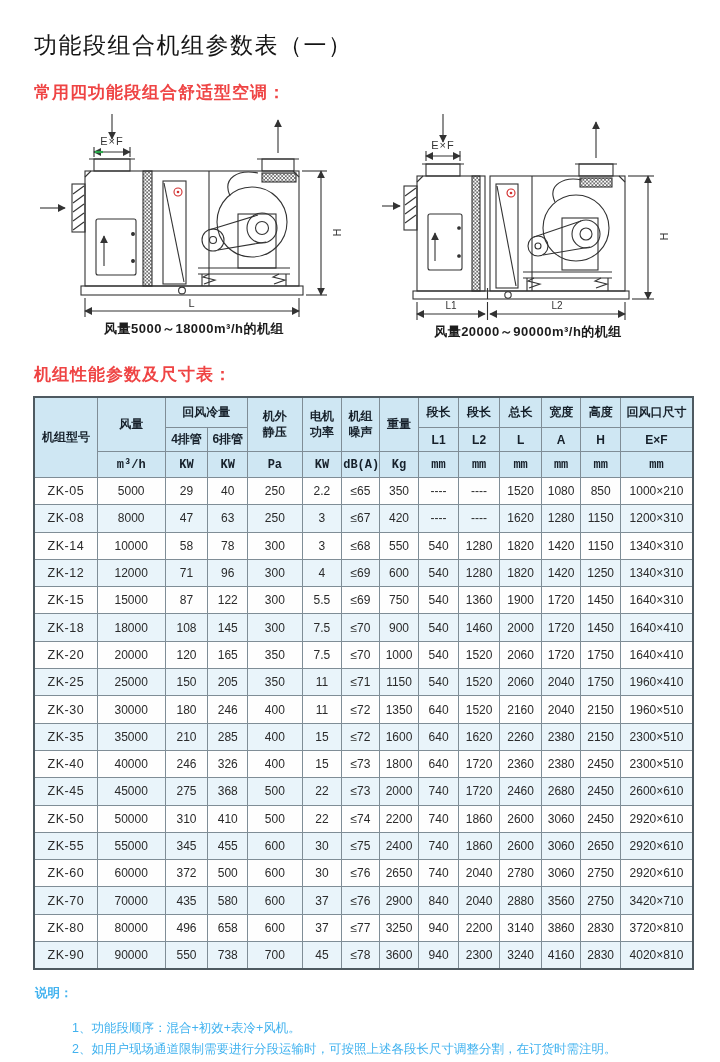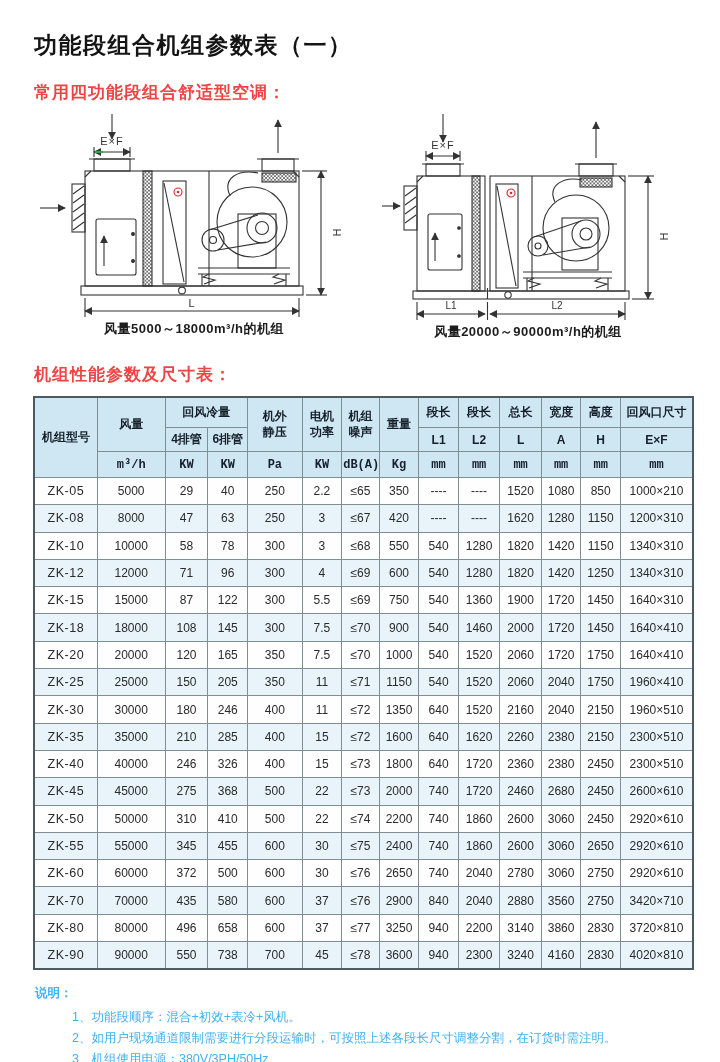--- a/index.html
+++ b/index.html
@@ -3,21 +3,21 @@
 <meta charset="utf-8">
 <style>
   html,body{margin:0;padding:0;}
   body{
     width:720px;height:1062px;background:#ffffff;overflow:hidden;
     font-family:"Liberation Sans","DejaVu Sans",sans-serif;color:#222;
     position:relative;
   }
   .page{padding:24px 28px 0 32px;}
   .page-title{
-    font-size:23px;font-weight:700;color:#141414;letter-spacing:1.5px;
+    font-size:23px;font-weight:400;color:#141414;letter-spacing:1.5px;
     margin:6px 0 0 2px;
   }
   .green-heading{
     font-size:17px;font-weight:800;color:#ef4444;letter-spacing:1px;
     margin:20px 0 2px 2px;
   }
   .diagrams{display:flex;align-items:flex-start;margin:2px 0 0 0;}
   .diagram svg{display:block;}
   .dimtext{font-size:11px;fill:#333;letter-spacing:1px;}
   .dimtext-s{font-size:10px;fill:#333;}
@@ -36,21 +36,21 @@
   .hrow1 th{height:29px;}
   .hrow2 th{height:23px;font-size:12.5px;}
   .hrow3 th{height:25px;font-size:12px;font-family:Liberation Mono, monospace;}
   .th2line span{display:block;line-height:1.3;}
   table.spec tbody td{
     font-size:12px;height:26.3px;background:#fefefe;color:#2a2a2a;
   }
   table.spec tbody td:first-child{font-size:12.5px;letter-spacing:0.5px;}
   table.spec tbody tr.alt td{background:#e9f4fa;}
   .notes{margin:15px 0 0 3px;color:#41b2ef;}
-  .notes-heading{font-size:12.5px;font-weight:700;margin-bottom:5px;}
+  .notes-heading{font-size:12.5px;font-weight:700;margin-bottom:16px;}
   .note-item{font-size:12.5px;line-height:1.65;margin-left:37px;}
 </style>
 </head>
 <body>
 
 <div class="page">
 
   <div class="page-title">功能段组合机组参数表（一）</div>
 
   <div class="green-heading">常用四功能段组合舒适型空调：</div>
@@ -334,21 +334,21 @@
           <td>≤67</td>
           <td>420</td>
           <td>----</td>
           <td>----</td>
           <td>1620</td>
           <td>1280</td>
           <td>1150</td>
           <td>1200×310</td>
         </tr>
         <tr>
-          <td>ZK-10</td>
+          <td>ZK-14</td>
           <td>10000</td>
           <td>58</td>
           <td>78</td>
           <td>300</td>
           <td>3</td>
           <td>≤68</td>
           <td>550</td>
           <td>540</td>
           <td>1280</td>
           <td>1820</td>

